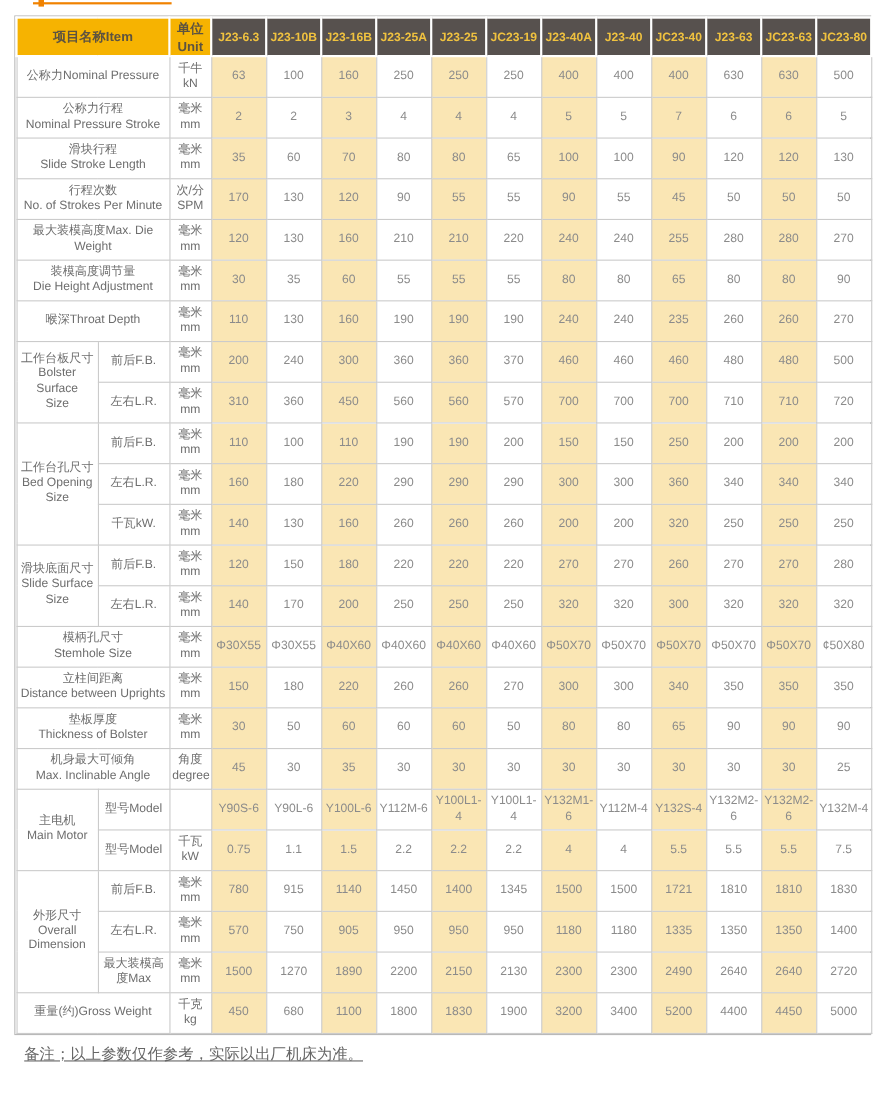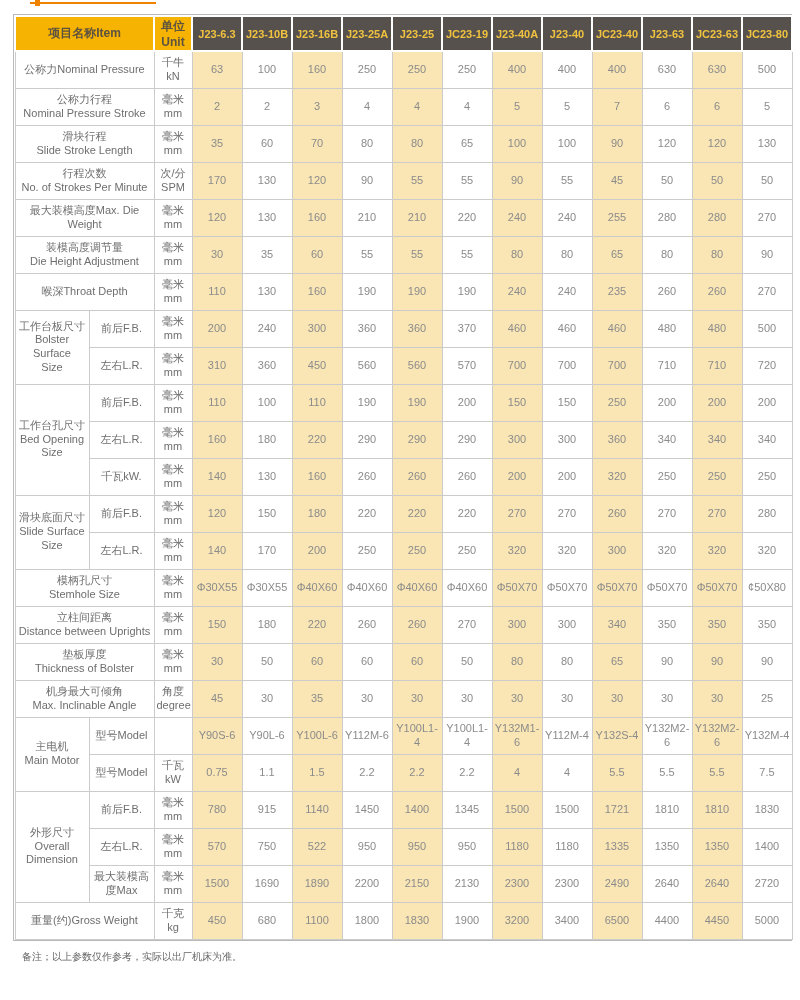--- a/index.html
+++ b/index.html
@@ -39,21 +39,21 @@
     text-align: center; vertical-align: middle;
     height: 37px; padding: 1px 2px; line-height: 1.25;
     background: #ffffff;
     overflow: hidden;
   }
   td.label, td.group, td.sub, td.unit { color: #6e6e6e; }
   td.stripe { background: var(--stripe, #FAE6B4); }
 
   .note {
     margin: 9px 0 0 9px;
-    font-size: 10px; color: #666666;
+    font-size: 14px; color: #666666; text-decoration: underline;
   }
 </style>
 </head>
 <body>
 
 <div class="page">
 
   <div class="title-crop">
     <span class="tc-dot"></span>
     <span class="tc-line"></span>
@@ -436,36 +436,36 @@
             <td class="val stripe">1721</td>
             <td class="val">1810</td>
             <td class="val stripe">1810</td>
             <td class="val">1830</td>
           </tr>
           <tr>
             <td class="sub">左右L.R.</td>
             <td class="unit">毫米mm</td>
             <td class="val stripe">570</td>
             <td class="val">750</td>
-            <td class="val stripe">522</td>
+            <td class="val stripe">905</td>
             <td class="val">950</td>
             <td class="val stripe">950</td>
             <td class="val">950</td>
             <td class="val stripe">1180</td>
             <td class="val">1180</td>
             <td class="val stripe">1335</td>
             <td class="val">1350</td>
             <td class="val stripe">1350</td>
             <td class="val">1400</td>
           </tr>
           <tr>
             <td class="sub">最大装模高度Max</td>
             <td class="unit">毫米mm</td>
             <td class="val stripe">1500</td>
-            <td class="val">1690</td>
+            <td class="val">1270</td>
             <td class="val stripe">1890</td>
             <td class="val">2200</td>
             <td class="val stripe">2150</td>
             <td class="val">2130</td>
             <td class="val stripe">2300</td>
             <td class="val">2300</td>
             <td class="val stripe">2490</td>
             <td class="val">2640</td>
             <td class="val stripe">2640</td>
             <td class="val">2720</td>
@@ -474,21 +474,21 @@
             <td class="label" colspan="2">重量(约)Gross Weight</td>
             <td class="unit">千克kg</td>
             <td class="val stripe">450</td>
             <td class="val">680</td>
             <td class="val stripe">1100</td>
             <td class="val">1800</td>
             <td class="val stripe">1830</td>
             <td class="val">1900</td>
             <td class="val stripe">3200</td>
             <td class="val">3400</td>
-            <td class="val stripe">6500</td>
+            <td class="val stripe">5200</td>
             <td class="val">4400</td>
             <td class="val stripe">4450</td>
             <td class="val">5000</td>
           </tr>
         </tbody>
     </table>
   </div>
 
   <div class="note">备注；以上参数仅作参考，实际以出厂机床为准。</div>
 

